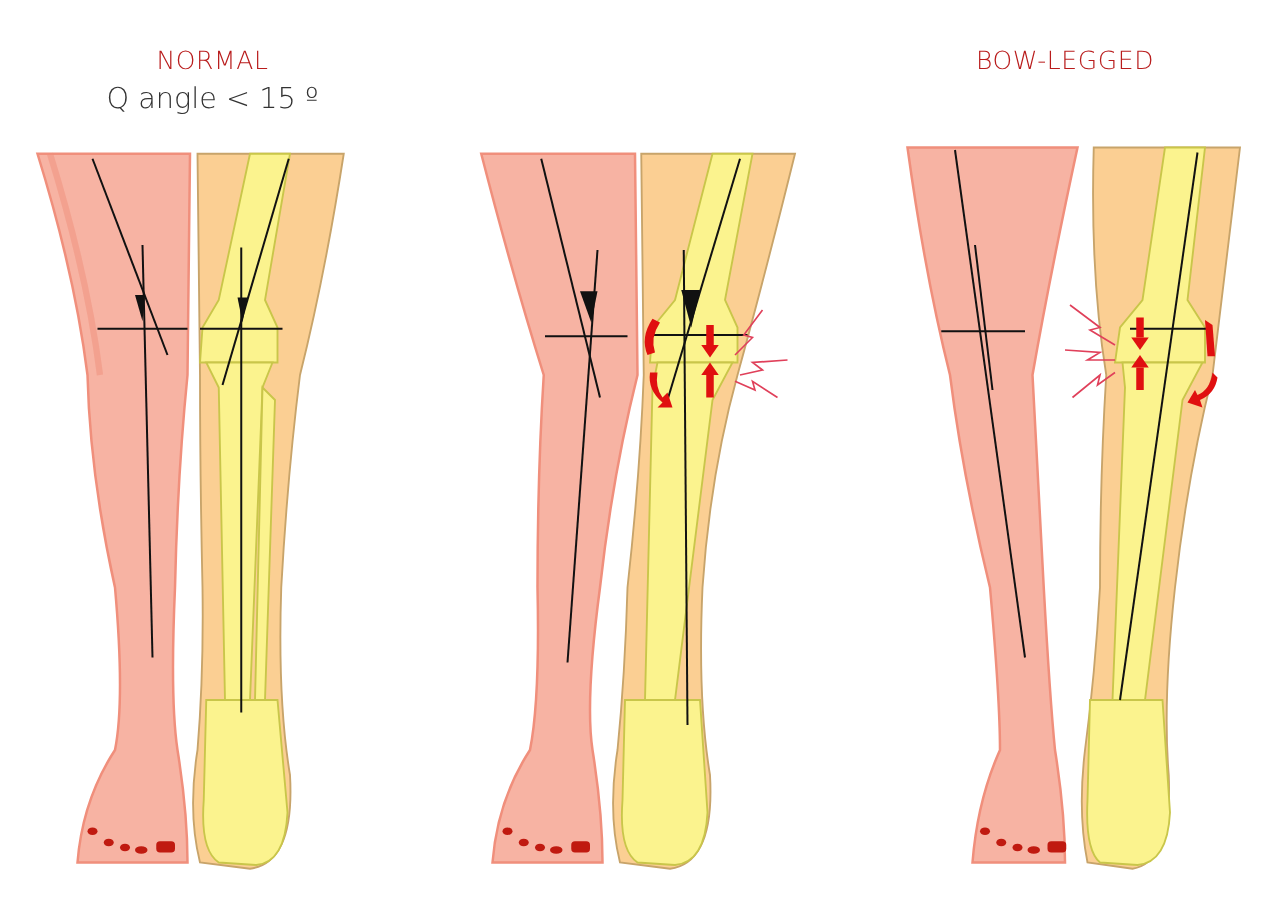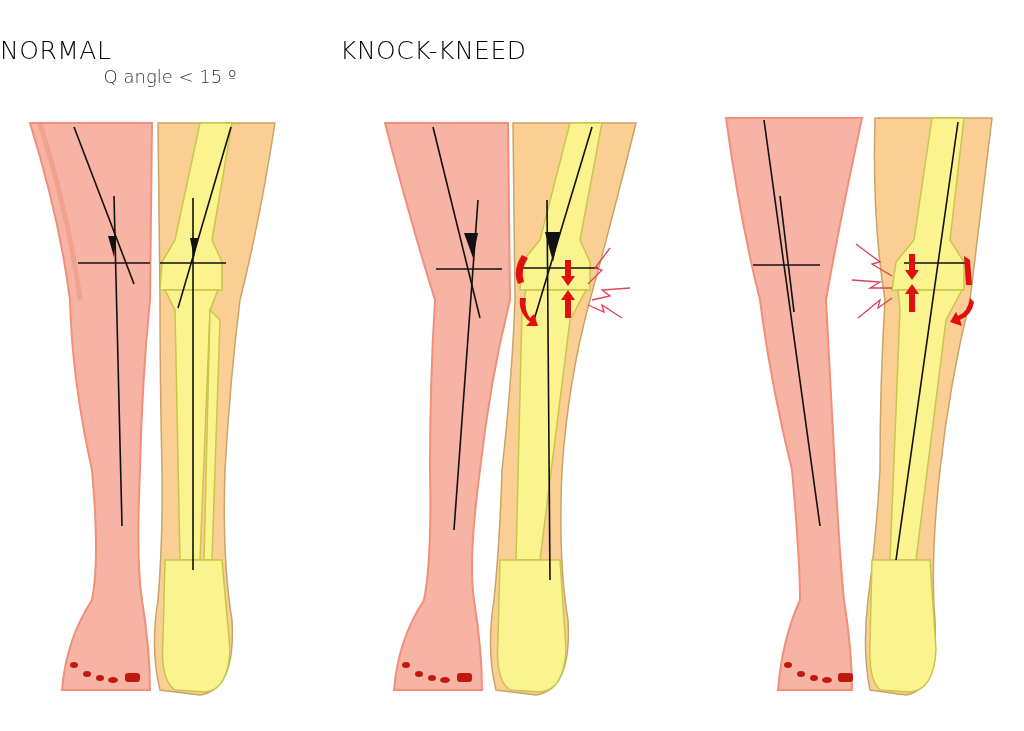--- a/index.html
+++ b/index.html
@@ -1,19 +1,19 @@
 <!DOCTYPE html>
 <html><head>
 <meta charset="utf-8">
 <style>
   html, body { margin:0; padding:0; background:#ffffff; }
   body { width:1024px; height:731px; position:relative; overflow:hidden; font-family:"DejaVu Sans", sans-serif; }
   .panel { position:absolute; top:0; height:731px; }
-  .title { position:absolute; width:100%; font-size:25px; color:#000000; letter-spacing:0.5px; font-weight:300; }
-  .subtitle { position:absolute; width:100%; text-align:center; font-size:18px; color:#333; font-weight:300; }
+  .title { position:absolute; width:100%; text-align:center; font-size:20px; color:#b91c1c; letter-spacing:0.5px; font-weight:300; }
+  .subtitle { position:absolute; width:100%; text-align:center; font-size:23px; color:#333; font-weight:300; }
   svg { position:absolute; left:0; top:0; }
 </style>
 </head>
 <body>
 
 <div class="panel" style="left:0;width:340px;">
   <div class="title" style="top:36px;left:0;">NORMAL</div>
   <div class="subtitle" style="top:66px;left:0;">Q angle &lt; 15 º</div>
   <svg width="340" height="731">
 
@@ -42,21 +42,20 @@
       <line x1="231" y1="127" x2="178" y2="308"></line>
       <line x1="193" y1="198" x2="193" y2="570"></line>
       <line x1="160" y1="263" x2="226" y2="263"></line>
     </g>
     <path d="M108,236 L116,236 L114,257 Z" fill="#111"></path>
     <path d="M190,238 L198,238 L194,258 Z" fill="#111"></path>
   </svg>
 </div>
 
 <div class="panel" style="left:340px;width:340px;">
-  <div class="title" style="top:36px;left:0;">KNOCK-KNEED</div>
   <svg width="340" height="731">
     <path d="M45,123 L168,123 L170,300 Q150,380 140,470 Q128,560 134,600 Q142,650 142,690 L54,690 Q58,640 84,600 Q92,560 90,470 Q90,380 95,300 Q70,220 45,123 Z" fill="#f7b3a3" stroke="#f08f7c" stroke-width="2"></path>
     <g fill="#c01a10">
       <ellipse cx="66" cy="665" rx="4" ry="3"></ellipse>
         <ellipse cx="79" cy="674" rx="4" ry="3"></ellipse>
       <ellipse cx="92" cy="678" rx="4" ry="3"></ellipse>
         <ellipse cx="105" cy="680" rx="5" ry="3"></ellipse>
       <rect x="117" y="673" width="15" height="9" rx="3"></rect>
     </g>
     <path d="M173,123 L296,123 Q272,220 250,300 Q228,380 222,470 Q218,560 228,620 Q232,690 196,695 L156,690 Q146,650 154,600 Q160,540 162,470 Q172,380 175,300 Z" fill="#fbcf93" stroke="#c8a46a" stroke-width="1.5"></path>
@@ -84,20 +83,21 @@
     </g>
     <g stroke="#e0405a" stroke-width="1.3" fill="none">
       <polyline points="270,248 255,268 262,270 248,284"></polyline>
       <polyline points="290,288 262,290 270,296 252,300"></polyline>
       <polyline points="282,318 262,305 264,312 248,305"></polyline>
     </g>
   </svg>
 </div>
 
 <div class="panel" style="left:680px;width:344px;">
+  <div class="title" style="top:36px;left:0;">BOW-LEGGED</div>
   <svg width="344" height="731">
     <path d="M46,118 L182,118 Q160,220 146,300 Q150,380 155,470 Q160,560 164,600 Q172,650 172,690 L98,690 Q102,640 120,600 Q120,560 112,470 Q90,380 80,300 Q60,220 46,118 Z" fill="#f7b3a3" stroke="#f08f7c" stroke-width="2"></path>
     <g fill="#c01a10">
       <ellipse cx="108" cy="665" rx="4" ry="3"></ellipse>
         <ellipse cx="121" cy="674" rx="4" ry="3"></ellipse>
       <ellipse cx="134" cy="678" rx="4" ry="3"></ellipse>
         <ellipse cx="147" cy="680" rx="5" ry="3"></ellipse>
       <rect x="158" y="673" width="15" height="9" rx="3"></rect>
     </g>
     <path d="M195,118 L312,118 Q300,220 290,300 Q270,380 260,470 Q250,560 255,620 Q258,690 226,695 L190,690 Q182,650 188,600 Q196,540 200,470 Q200,380 205,300 Q192,220 195,118 Z" fill="#fbcf93" stroke="#c8a46a" stroke-width="1.5"></path>

